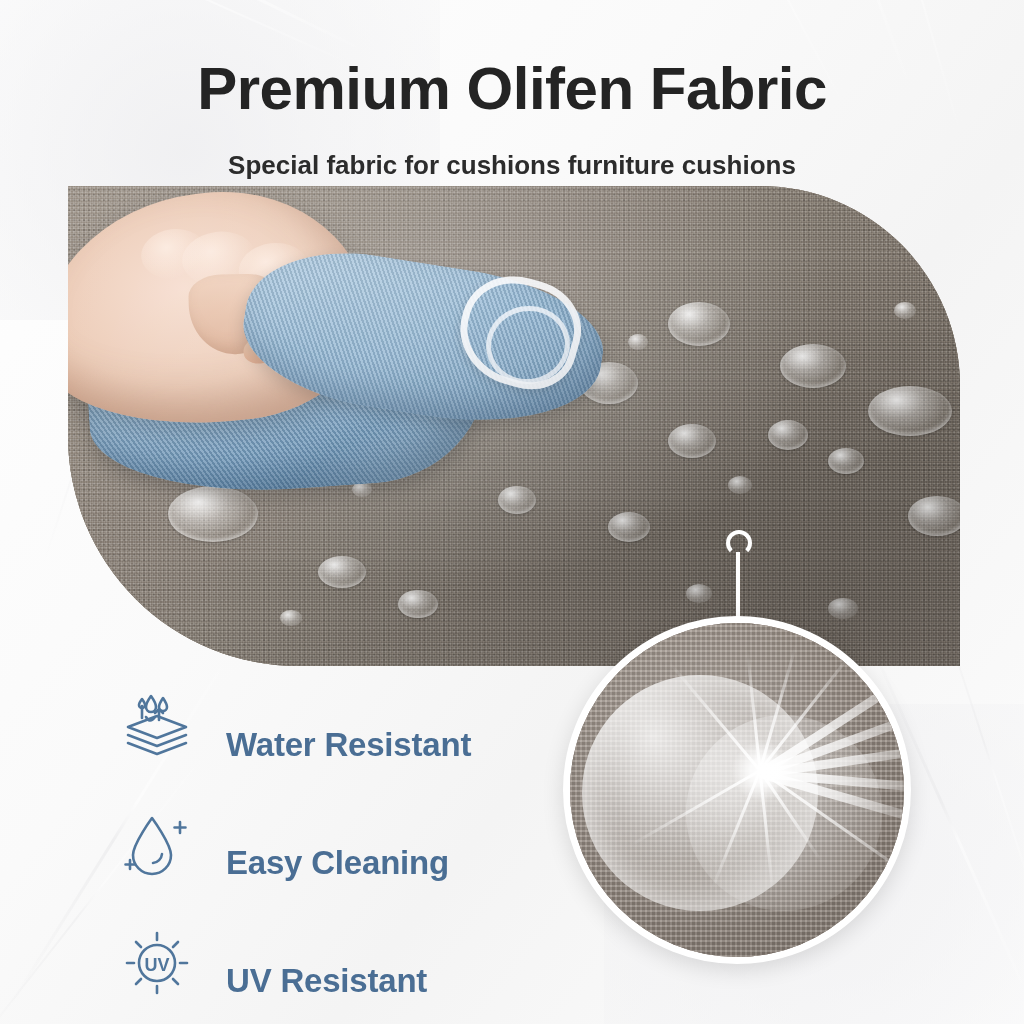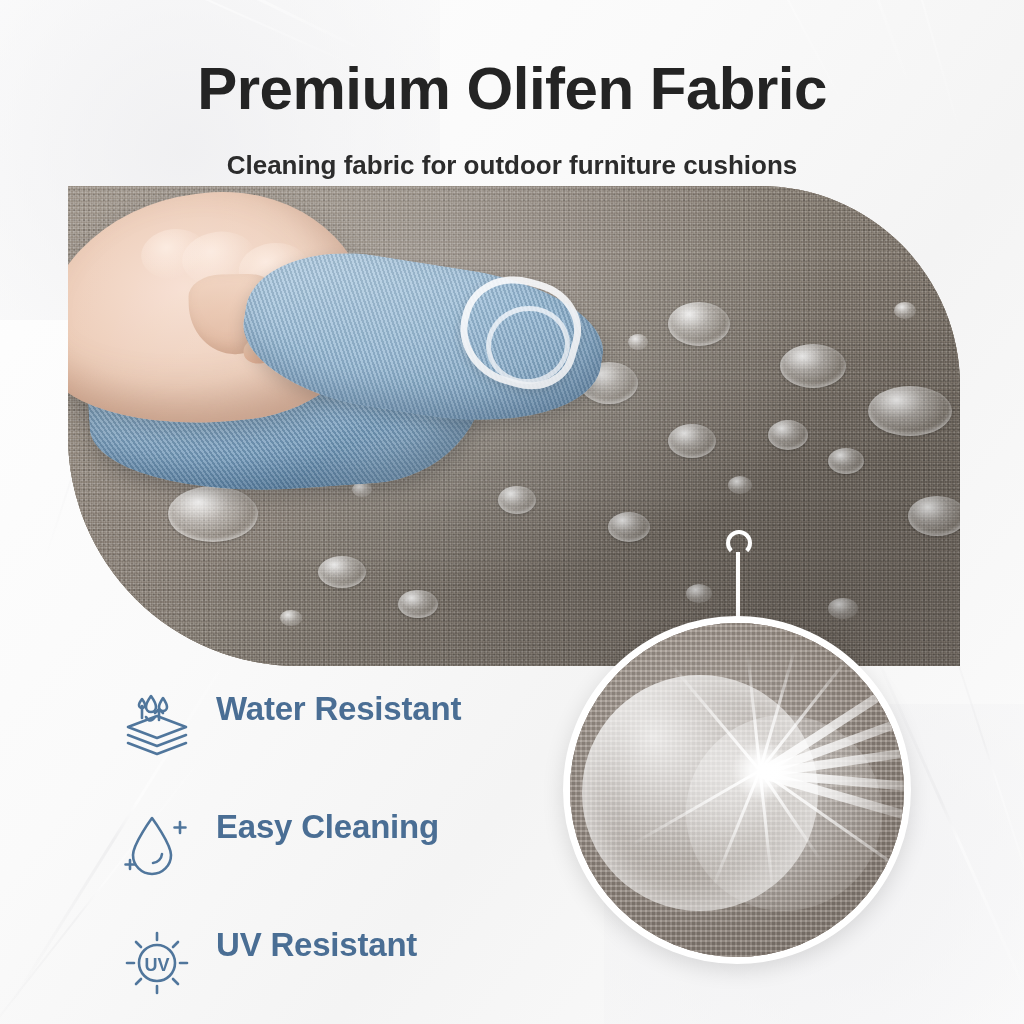--- a/index.html
+++ b/index.html
@@ -221,21 +221,21 @@
   .connector-stem {
     position:absolute; left:736px; top:552px; width:4px; height:68px;
     background:#ffffff;
   }
 
   
   .features {
     position:absolute; left:120px; top:690px;
     display:flex; flex-direction:column; gap:44px;
   }
-  .feature { display:flex; align-items:flex-start; gap:22px; }
+  .feature { display:flex; align-items:flex-end; gap:32px; }
   .feature-icon { width:74px; height:74px; flex:0 0 74px; display:block; }
   .feature-label {
     font-size:33px; font-weight:bold; color:#4a6e94;
     letter-spacing:-0.2px; white-space:nowrap;
   }
 </style>
 </head>
 <body>
 
 <div id="infographic">
@@ -248,21 +248,21 @@
   <div class="crease c3"></div>
   <div class="crease c4"></div>
   <div class="crease c5"></div>
   <div class="crease c6"></div>
   <div class="crease c7"></div>
   <div class="crease c8"></div>
   <div class="crease c9"></div>
   <div class="crease c10"></div>
 
   <div class="title">Premium Olifen Fabric</div>
-  <div class="subtitle">Cleaning fabric for outdoor furniture cushions</div>
+  <div class="subtitle">Special fabric for cushions furniture cushions</div>
 
   <div class="photo">
     <div class="photo-fabric"></div>
     <div class="photo-weave"></div>
 
     <div class="drop" style="left:600px;  top:116px; width:62px; height:44px;"></div>
     <div class="drop" style="left:512px;  top:176px; width:58px; height:42px;"></div>
     <div class="drop" style="left:712px;  top:158px; width:66px; height:44px;"></div>
     <div class="drop" style="left:800px;  top:200px; width:84px; height:50px;"></div>
     <div class="drop" style="left:318px;  top:214px; width:52px; height:38px;"></div>

